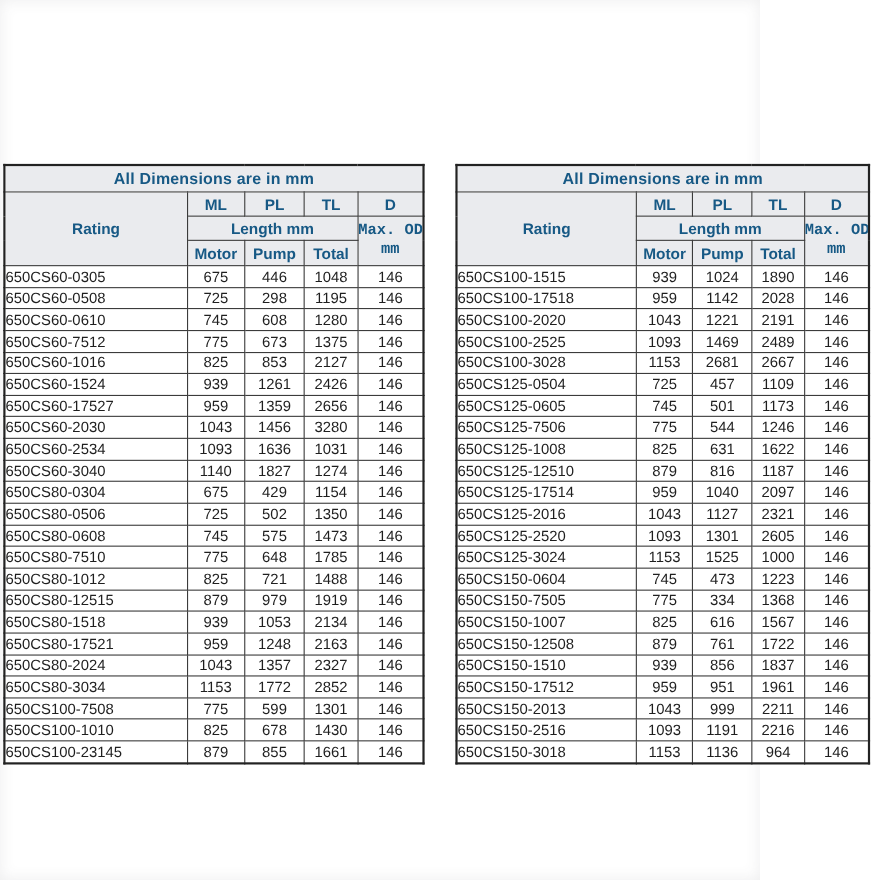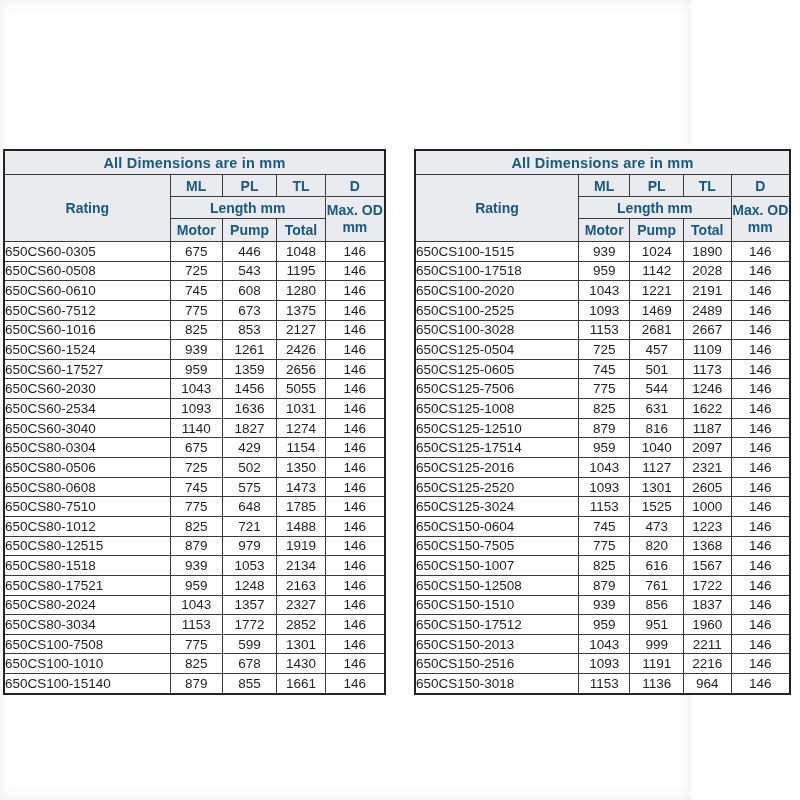--- a/index.html
+++ b/index.html
@@ -44,21 +44,21 @@
     font-weight:bold;
     font-size:14px;
     text-align:center;
     vertical-align:middle;
   }
   tr.title-row th{height:23px;font-size:14.5px;letter-spacing:0.2px;}
   tr.cols-row th{height:21px;margin-left:19px;}
   tr.len-row th{height:21px;}
   tr.sub-row th{height:22px;margin-top:13px;}
   th.maxod{line-height:1.25;}
-  th.maxod span{display:block;}
+  th.maxod span{display:block;font-family:Liberation Mono, monospace;}
   table.dim td{
     color:var(--body-text);
     font-size:13.5px;
     vertical-align:middle;
     background:#fff;
   }
   td.rating{text-align:left;padding-left:22px;margin-top:23px;}
   td.num{text-align:center;}
   col.c-rating{width:43.6%;}
   col.c-ml{width:13.7%;}
@@ -107,21 +107,21 @@
         <tr>
           <td class="rating">650CS60-0305</td>
           <td class="num">675</td>
           <td class="num">446</td>
           <td class="num">1048</td>
           <td class="num">146</td>
         </tr>
         <tr>
           <td class="rating">650CS60-0508</td>
           <td class="num">725</td>
-          <td class="num">543</td>
+          <td class="num">298</td>
           <td class="num">1195</td>
           <td class="num">146</td>
         </tr>
         <tr>
           <td class="rating">650CS60-0610</td>
           <td class="num">745</td>
           <td class="num">608</td>
           <td class="num">1280</td>
           <td class="num">146</td>
         </tr>
@@ -150,21 +150,21 @@
           <td class="rating">650CS60-17527</td>
           <td class="num">959</td>
           <td class="num">1359</td>
           <td class="num">2656</td>
           <td class="num">146</td>
         </tr>
         <tr>
           <td class="rating">650CS60-2030</td>
           <td class="num">1043</td>
           <td class="num">1456</td>
-          <td class="num">5055</td>
+          <td class="num">3280</td>
           <td class="num">146</td>
         </tr>
         <tr>
           <td class="rating">650CS60-2534</td>
           <td class="num">1093</td>
           <td class="num">1636</td>
           <td class="num">1031</td>
           <td class="num">146</td>
         </tr>
         <tr>
@@ -252,21 +252,21 @@
           <td class="num">146</td>
         </tr>
         <tr>
           <td class="rating">650CS100-1010</td>
           <td class="num">825</td>
           <td class="num">678</td>
           <td class="num">1430</td>
           <td class="num">146</td>
         </tr>
         <tr>
-          <td class="rating">650CS100-15140</td>
+          <td class="rating">650CS100-23145</td>
           <td class="num">879</td>
           <td class="num">855</td>
           <td class="num">1661</td>
           <td class="num">146</td>
         </tr>
       </tbody>
   </table>
 
   <table class="dim right">
     <colgroup>
@@ -402,21 +402,21 @@
         <tr>
           <td class="rating">650CS150-0604</td>
           <td class="num">745</td>
           <td class="num">473</td>
           <td class="num">1223</td>
           <td class="num">146</td>
         </tr>
         <tr>
           <td class="rating">650CS150-7505</td>
           <td class="num">775</td>
-          <td class="num">820</td>
+          <td class="num">334</td>
           <td class="num">1368</td>
           <td class="num">146</td>
         </tr>
         <tr>
           <td class="rating">650CS150-1007</td>
           <td class="num">825</td>
           <td class="num">616</td>
           <td class="num">1567</td>
           <td class="num">146</td>
         </tr>
@@ -431,21 +431,21 @@
           <td class="rating">650CS150-1510</td>
           <td class="num">939</td>
           <td class="num">856</td>
           <td class="num">1837</td>
           <td class="num">146</td>
         </tr>
         <tr>
           <td class="rating">650CS150-17512</td>
           <td class="num">959</td>
           <td class="num">951</td>
-          <td class="num">1960</td>
+          <td class="num">1961</td>
           <td class="num">146</td>
         </tr>
         <tr>
           <td class="rating">650CS150-2013</td>
           <td class="num">1043</td>
           <td class="num">999</td>
           <td class="num">2211</td>
           <td class="num">146</td>
         </tr>
         <tr>

